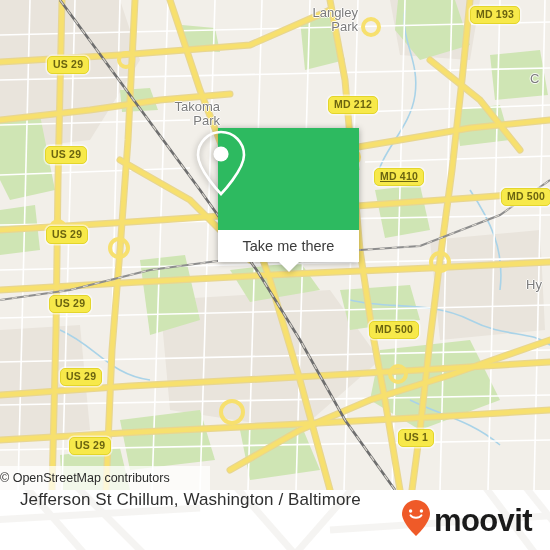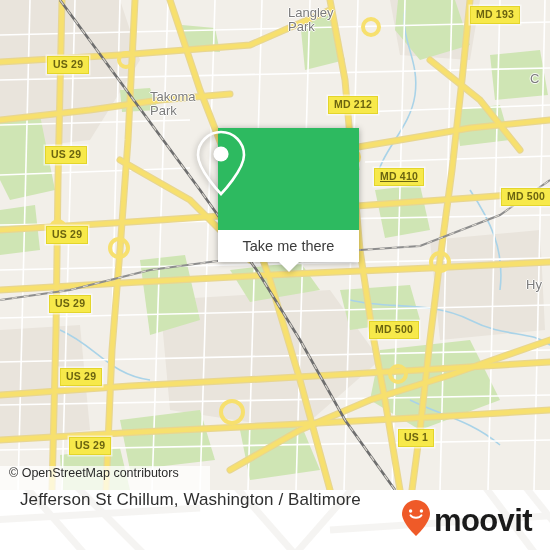--- a/index.html
+++ b/index.html
@@ -24,39 +24,39 @@
     background: #f2efe9;
     overflow: hidden;
   }
   #map svg { position: absolute; left: 0; top: 0; display: block; }
 
   
   .shield {
     position: absolute;
     background: #f7e94a;
     border: 1.5px solid #e3d52c;
-    border-radius: 0;
+    border-radius: 5px;
     color: #6b6410;
     font-size: 10.5px;
     font-weight: bold;
     letter-spacing: 0.2px;
     line-height: 13px;
     padding: 1px 5px 2px 5px;
     white-space: nowrap;
     box-shadow: 0 0 0 1.5px rgba(255,255,255,0.55);
     font-family: "Liberation Sans", sans-serif;
   }
 
   
   .place {
     position: absolute;
     color: #7b7b7b;
     font-size: 13px;
     line-height: 14px;
-    text-align: left;
+    text-align: right;
     white-space: pre-line;
     text-shadow:
       1px 0 0 rgba(255,255,255,.85), -1px 0 0 rgba(255,255,255,.85),
       0 1px 0 rgba(255,255,255,.85), 0 -1px 0 rgba(255,255,255,.85);
     font-family: "Liberation Sans", sans-serif;
     pointer-events: none;
   }
 
   
   #popup {
@@ -94,22 +94,22 @@
     border-top: 11px solid #ffffff;
   }
 
   
   #attribution {
     position: absolute;
     left: 0; top: 466px;
     width: 210px; height: 24px;
     background: rgba(255,255,255,0.72);
     display: flex;
-    align-items: flex-start;
-    padding-left: 9px;
+    align-items: center;
+    padding-left: 0;
     font-size: 12.5px;
     color: #2b2b2b;
   }
 
   
   #bottombar {
     position: absolute;
     left: 0; top: 490px;
     width: 550px; height: 60px;
     background: #ffffff;
@@ -270,21 +270,21 @@
       <g>
         <path d="M60,0 L130,95 L200,190 L258,272 L300,340 L345,420 L395,490" stroke="#6f6f6f" stroke-width="2.6" fill="none"></path>
         <path d="M60,0 L130,95 L200,190 L258,272 L300,340 L345,420 L395,490" stroke="#d8d4cc" stroke-width="1.2" stroke-dasharray="6 6" fill="none"></path>
         <path d="M0,300 L70,290 L150,270 L240,258 L330,252 L420,246 L500,215 L550,180" stroke="#8d8d8d" stroke-width="2" fill="none"></path>
         <path d="M0,300 L70,290 L150,270 L240,258 L330,252 L420,246 L500,215 L550,180" stroke="#e2ded6" stroke-width="1" stroke-dasharray="5 7" fill="none"></path>
       </g>
     </svg>
 
     <div class="place" style="left:288px; top:6px; width:70px;">Langley
 Park</div>
-    <div class="place" style="left:150px; top:90px; width:70px;">Takoma
+    <div class="place" style="left:150px; top:100px; width:70px;">Takoma
 Park</div>
     <div class="place" style="left:530px; top:72px; width:20px; text-align:left;">C</div>
     <div class="place" style="left:526px; top:278px; width:24px; text-align:left;">Hy</div>
 
     <div class="shield" style="left:47px; top:56px;">US 29</div>
     <div class="shield" style="left:45px; top:146px;">US 29</div>
     <div class="shield" style="left:46px; top:226px;">US 29</div>
     <div class="shield" style="left:49px; top:295px;">US 29</div>
     <div class="shield" style="left:60px; top:368px;">US 29</div>
     <div class="shield" style="left:69px; top:437px;">US 29</div>

